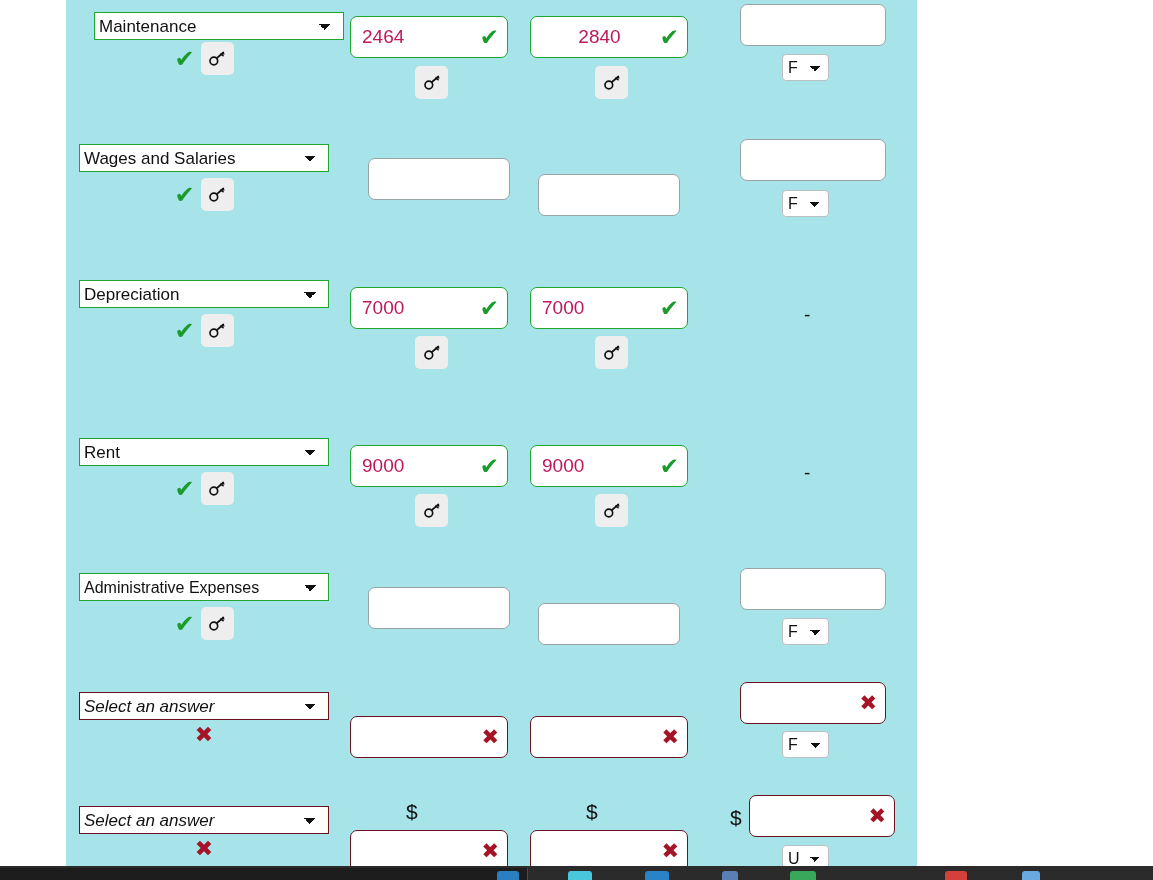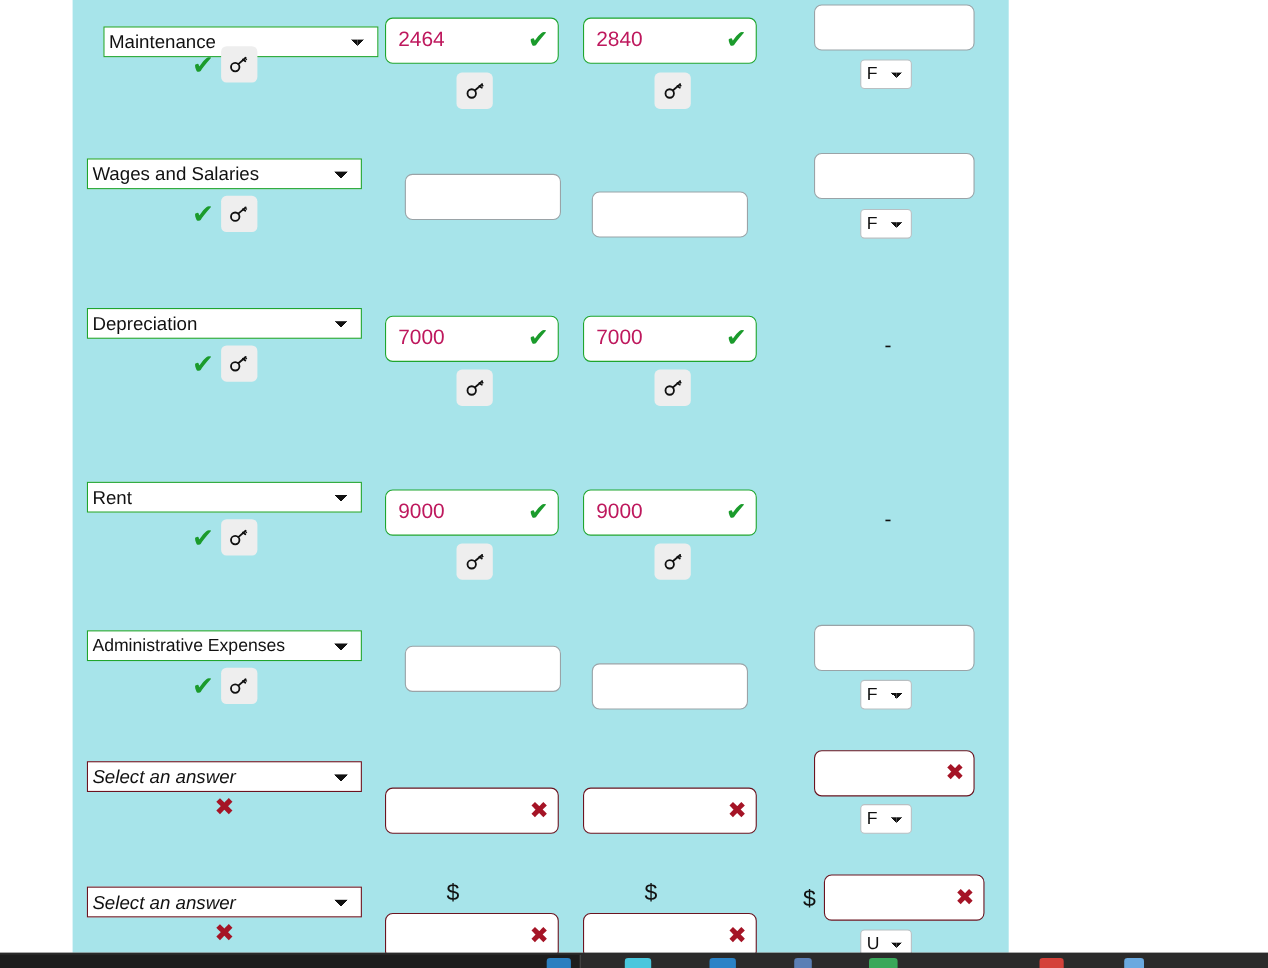--- a/index.html
+++ b/index.html
@@ -172,42 +172,42 @@
   }
   .tbicon { position: absolute; bottom: 0; height: 9px; }
 </style>
 </head>
 <body>
 
 <div id="page">
 
   <div id="worksheet">
       <div class="row" style="top: 0px;">
-        <div class="cell-select" style="top: 24px; padding-left: 15px;"><select class="acct"><option>Select an answer</option><option selected="">Maintenance</option><option>Wages and Salaries</option><option>Depreciation</option><option>Rent</option><option>Administrative Expenses</option></select></div>
+        <div class="cell-select" style="top: 12px; padding-left: 15px;"><select class="acct"><option>Select an answer</option><option selected="">Maintenance</option><option>Wages and Salaries</option><option>Depreciation</option><option>Rent</option><option>Administrative Expenses</option></select></div>
         <div class="sel-marks" style="top: 42px; width: 250px; justify-content: center;">
           <span class="tick">✔</span>
           <button class="keybtn">
             <svg width="20" height="20" viewBox="0 0 24 24" aria-hidden="true">
               <circle cx="8.2" cy="14.4" r="4.6" fill="none" stroke="#111" stroke-width="2"></circle>
               <path d="M11.6 11.1 L19.6 4.2" stroke="#111" stroke-width="2" stroke-linecap="round"></path>
               <path d="M16.6 6.2 L19.2 8.0" stroke="#111" stroke-width="2" stroke-linecap="round"></path>
               <path d="M18.4 3.3 L21.4 6.0 L19.9 7.3 Z" fill="#111"></path>
             </svg>
           </button>
         </div>
         <div class="inwrap" style="left: 284px; top: 16px; width: 158px;"><input type="text" class="money ok" value="2464" style="width: 158px;"><span class="mark tick">✔</span></div>
         <button class="keybtn" style="position: absolute; left: 349px; top: 66px;">
           <svg width="20" height="20" viewBox="0 0 24 24" aria-hidden="true">
             <circle cx="8.2" cy="14.4" r="4.6" fill="none" stroke="#111" stroke-width="2"></circle>
             <path d="M11.6 11.1 L19.6 4.2" stroke="#111" stroke-width="2" stroke-linecap="round"></path>
             <path d="M16.6 6.2 L19.2 8.0" stroke="#111" stroke-width="2" stroke-linecap="round"></path>
             <path d="M18.4 3.3 L21.4 6.0 L19.9 7.3 Z" fill="#111"></path>
           </svg>
         </button>
-        <div class="inwrap" style="left: 464px; top: 16px; width: 158px;"><input type="text" class="money ok" value="2840" style="width: 158px;"><span class="mark tick">✔</span></div>
+        <div class="inwrap" style="left: 464px; top: 16px; width: 158px;"><input type="text" class="money ok" value="2840" style="width: 158px; text-align: center;"><span class="mark tick">✔</span></div>
         <button class="keybtn" style="position: absolute; left: 529px; top: 66px;">
           <svg width="20" height="20" viewBox="0 0 24 24" aria-hidden="true">
             <circle cx="8.2" cy="14.4" r="4.6" fill="none" stroke="#111" stroke-width="2"></circle>
             <path d="M11.6 11.1 L19.6 4.2" stroke="#111" stroke-width="2" stroke-linecap="round"></path>
             <path d="M16.6 6.2 L19.2 8.0" stroke="#111" stroke-width="2" stroke-linecap="round"></path>
             <path d="M18.4 3.3 L21.4 6.0 L19.9 7.3 Z" fill="#111"></path>
           </svg>
         </button>
         <div class="inwrap" style="left: 674px; top: 4px; width: 146px;"><input type="text" class="money" style="width: 146px;"></div>
         <select class="fu" style="position: absolute; left: 716px; top: 54px;"><option>F</option><option>U</option></select>

